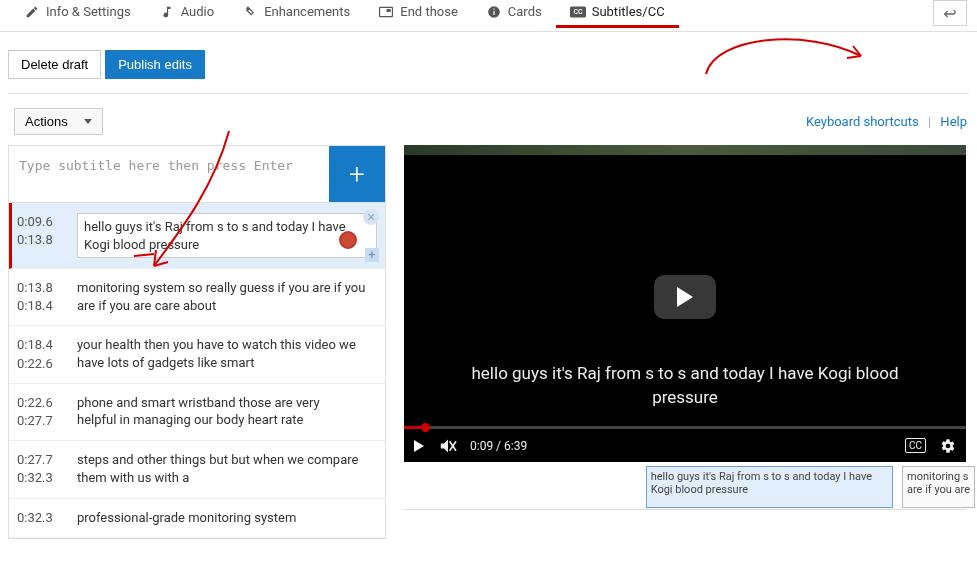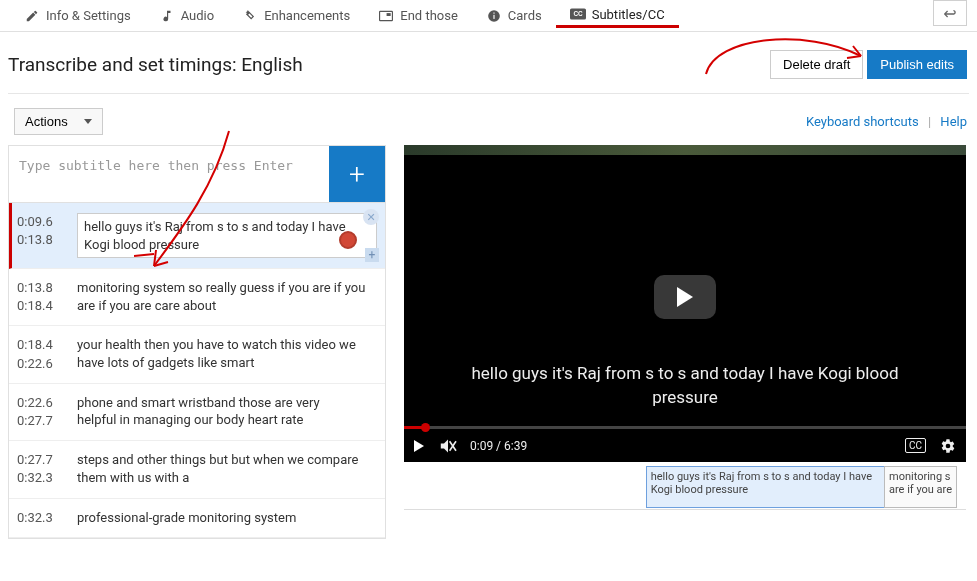--- a/index.html
+++ b/index.html
@@ -1,20 +1,20 @@
 <!DOCTYPE html>
 <html><head>
 <meta charset="utf-8">
 <style>
   * { box-sizing: border-box; margin: 0; padding: 0; }
   body { font-family: Roboto, Arial, sans-serif; font-size: 13px; color: #333; background: #fff; width: 977px; height: 581px; overflow: hidden; position: relative; }
 
   
   .tabs { display: flex; align-items: center; height: 32px; border-bottom: 1px solid #e0e0e0; padding-left: 10px; position: relative; }
-  .tab { display: flex; align-items: center; gap: 6px; padding: 0 14px; height: 24px; font-size: 13px; color: #555; cursor: pointer; }
+  .tab { display: flex; align-items: flex-start; gap: 6px; padding: 0 14px; height: 24px; font-size: 13px; color: #555; cursor: pointer; }
   .tab.active { border-bottom: 3px solid #cc0000; color: #222; }
   .tab .ico { display: inline-flex; align-items: center; justify-content: center; width: 16px; height: 16px; }
   .reply-box { position: absolute; right: 10px; top: 0; width: 34px; height: 26px; border: 1px solid #d0d0d0; display: flex; align-items: center; justify-content: center; color: #666; font-size: 16px; }
 
   
   .header-row { display: flex; align-items: center; justify-content: space-between; padding: 18px 10px 14px 8px; }
   .header-title { font-size: 19px; font-weight: 400; color: #222; }
   .header-actions { display: flex; gap: 4px; align-items: center; }
   .btn { font-size: 13px; padding: 6px 12px; border: 1px solid #ccc; background: #fff; cursor: pointer; }
   .btn.primary { background: #167ac6; color: #fff; border-color: #167ac6; font-weight: 500; }
@@ -141,21 +141,20 @@
         </svg>
       </span>
     <span>Subtitles/CC</span>
   </div>
   <div class="reply-box">
     <span>↩</span>
   </div>
 </div>
 
 <div class="header-row">
-  <div class="header-title">Transcribe and set timings: English</div>
   <div class="header-actions">
     <button class="btn">Delete draft</button>
     <button class="btn primary">Publish edits</button>
   </div>
 </div>
 <hr class="sep">
 
 <div class="actions-bar">
   <button class="actions-btn">
     <span>Actions</span>
@@ -251,21 +250,21 @@
           <svg width="16" height="16" viewBox="0 0 24 24">
               <path fill="#eee" d="M19.14 12.94a7.07 7.07 0 0 0 .05-.94 7.07 7.07 0 0 0-.05-.94l2.03-1.58a.5.5 0 0 0 .12-.64l-1.92-3.32a.5.5 0 0 0-.6-.22l-2.39.96a7.03 7.03 0 0 0-1.62-.94l-.36-2.54A.5.5 0 0 0 14 2h-4a.5.5 0 0 0-.49.42l-.36 2.54c-.58.24-1.12.56-1.62.94l-2.39-.96a.5.5 0 0 0-.6.22L2.62 8.48a.5.5 0 0 0 .12.64l2.03 1.58c-.03.31-.05.63-.05.94s.02.63.05.94l-2.03 1.58a.5.5 0 0 0-.12.64l1.92 3.32c.13.22.39.31.6.22l2.39-.96c.5.38 1.04.7 1.62.94l.36 2.54A.5.5 0 0 0 10 22h4a.5.5 0 0 0 .49-.42l.36-2.54c.58-.24 1.12-.56 1.62-.94l2.39.96c.22.09.47 0 .6-.22l1.92-3.32a.5.5 0 0 0-.12-.64l-2.03-1.58zM12 15.5A3.5 3.5 0 1 1 12 8.5a3.5 3.5 0 0 1 0 7z"></path>
             </svg>
         </span>
       </div>
     </div>
 
     <div class="timeline-wrap">
       <div class="segments" id="segments" style="position: relative;">
           <div class="segment sel" style="position: absolute; left: 241.66px; width: 247.28px; height: 42px; white-space: pre-line;">hello guys it's Raj from s to s and today I have Kogi blood pressure</div>
-          <div class="segment" style="position: absolute; left: 480px; width: 73.06px; height: 42px; white-space: pre-line;">monitoring s
+          <div class="segment" style="position: absolute; left: 498px; width: 73.06px; height: 42px; white-space: pre-line;">monitoring s
 are if you are</div>
         </div>
     </div>
   </div>
 </div>
 
 <svg class="arrow1" viewBox="0 0 180 54">
   <path d="M10 48 C 20 10, 110 2, 165 30" stroke="#d40000" stroke-width="2" fill="none"></path>
   <path d="M165 30 l -8 -10 M165 30 l -14 2" stroke="#d40000" stroke-width="2" fill="none"></path>
 </svg>

